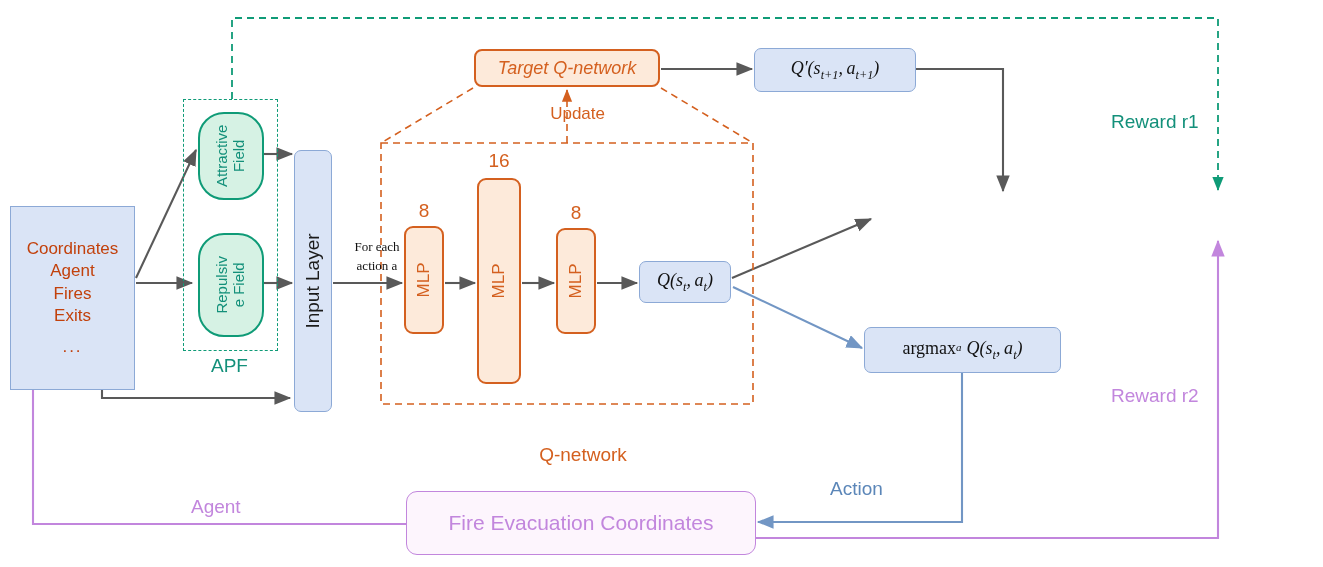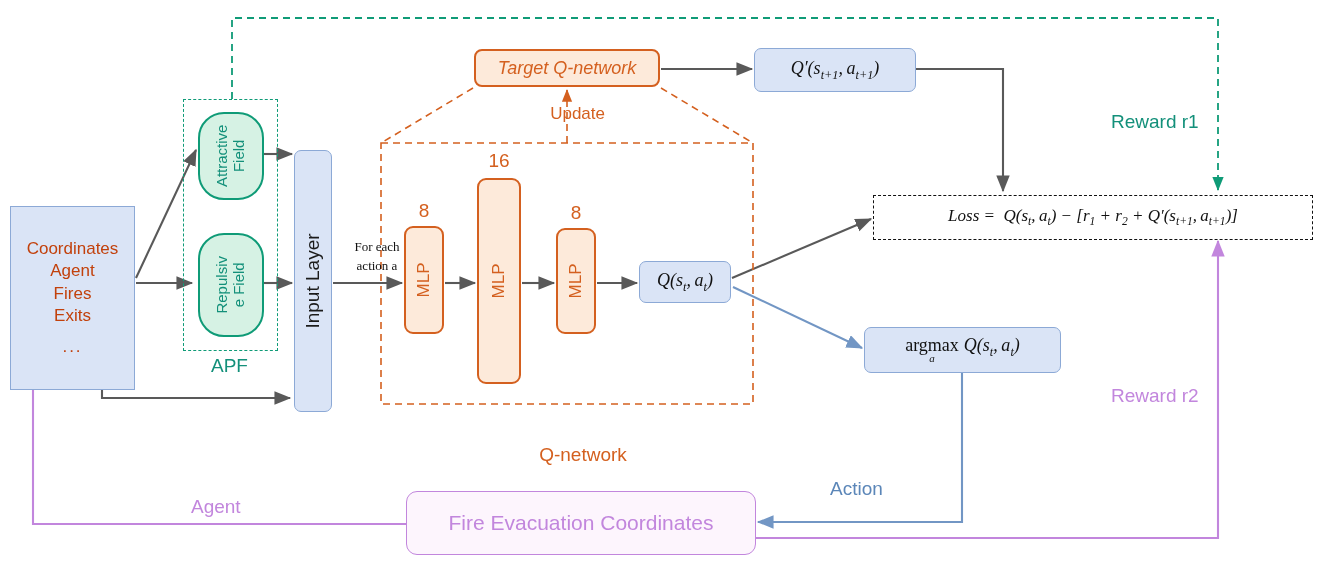--- a/index.html
+++ b/index.html
@@ -69,21 +69,21 @@
   .lbl-reward1{left:1111px;top:111px;font-size:19px;color:#13907a;}
   .lbl-reward2{left:1111px;top:385px;font-size:19px;color:#c286dd;}
   .lbl-state{left:191px;top:496px;font-size:19px;color:#c286dd;}
   .lbl-action{left:830px;top:478px;font-size:19px;color:#5b86b8;}
 
   
   .mi{font-family:"Liberation Serif",serif;font-style:italic;}
   .mr{font-family:"Liberation Serif",serif;font-style:normal;}
   sub{font-size:.68em;}
   .argmax-inner{display:flex;align-items:flex-start;justify-content:center;gap:5px;line-height:1;}
-  .amcol{display:flex;flex-direction:column;align-items:center;}
+  .amcol{display:flex;align-items:center;}
   .amsub{font-size:11px;margin-top:-1px;}
 </style>
 </head>
 <body>
 
 <div id="stage">
 
   <svg id="svg-layer" viewBox="0 0 1323 567" xmlns="http://www.w3.org/2000/svg">
     <defs>
       <marker id="ah-gray" markerWidth="9" markerHeight="9" refX="7.4" refY="3.2" orient="auto" markerUnits="strokeWidth">
@@ -191,25 +191,20 @@
 
   <div class="cap cap-qnet">Q-network</div>
 
   <div class="node orange-box target-q">Target Q-network</div>
   <div class="cap cap-update">Update</div>
 
   <div class="node blue-box qprime">
     <span class="mi">Q′(s<sub>t+1</sub>, a<sub>t+1</sub>)</span>
   </div>
 
-  <div class="loss">
-    <span class="mi">
-      Loss&nbsp;=&nbsp;&nbsp;Q(s<sub>t</sub>, a<sub>t</sub>)&nbsp;−&nbsp;[r<sub>1</sub>&nbsp;+&nbsp;r<sub>2</sub>&nbsp;+&nbsp;Q′(s<sub>t+1</sub>, a<sub>t+1</sub>)]
-    </span>
-  </div>
 
   <div class="node blue-box argmax">
     <span class="argmax-inner">
       <span class="amcol">
         <span class="mr">argmax</span>
         <span class="mi amsub">a</span>
       </span>
       <span class="mi">Q(s<sub>t</sub>, a<sub>t</sub>)</span>
     </span>
   </div>

